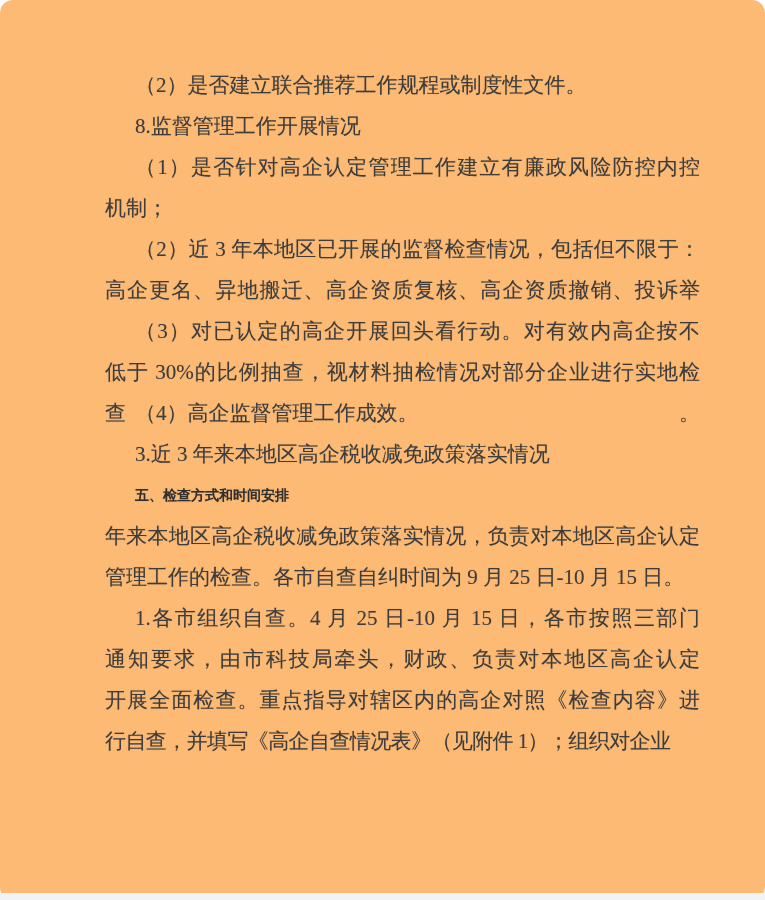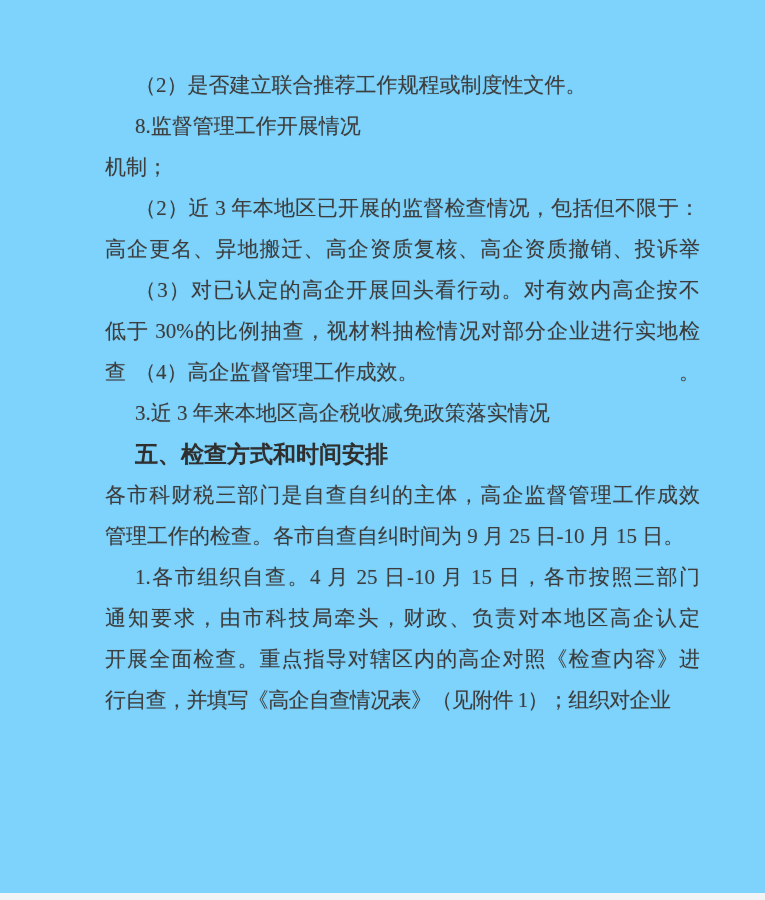--- a/index.html
+++ b/index.html
@@ -10,21 +10,22 @@
     width: 765px;
     height: 900px;
     background: #ffffff;
     font-family: "Liberation Serif", "DejaVu Serif", serif;
     overflow: hidden;
   }
   .page {
     position: relative;
     width: 765px;
     height: 900px;
-    background: #7dd3fc;
+    background: #fdba74;
+    border-radius: 13px;
   }
   .content {
     position: absolute;
     left: 105px;
     top: 65px;
     width: 595px;
     color: #3d3d3d;
     font-size: 21px;
     text-shadow: 0 0 1px rgba(70,70,70,0.35);
   }
@@ -42,48 +43,49 @@
     text-align: justify;
     text-align-last: justify;
     text-justify: inter-character;
   }
   .line.tight {
     letter-spacing: -0.6px;
   }
   .line.heading {
     font-family: "Liberation Sans", "DejaVu Sans", sans-serif;
     font-weight: 700;
-    font-size: 23px;
+    font-size: 14px;
     color: #2f2f2f;
   }
   .bottom-edge {
     position: absolute;
     left: 0;
     bottom: 0;
     width: 765px;
     height: 7px;
     background: #f2f3f4;
   }
 </style>
 </head>
 <body style="background: rgb(255, 255, 255);">
 
 <div class="page">
   <div class="content" style="color: rgb(61, 61, 61);">
     <div class="line indent">（2）是否建立联合推荐工作规程或制度性文件。</div>
     <div class="line indent">8.监督管理工作开展情况</div>
+    <div class="line indent fill">（1）是否针对高企认定管理工作建立有廉政风险防控内控</div>
     <div class="line">机制；</div>
     <div class="line indent fill">（2）近 3 年本地区已开展的监督检查情况，包括但不限于：</div>
     <div class="line fill">高企更名、异地搬迁、高企资质复核、高企资质撤销、投诉举</div>
     <div class="line indent fill">（3）对已认定的高企开展回头看行动。对有效内高企按不</div>
     <div class="line fill">低于 30%的比例抽查，视材料抽检情况对部分企业进行实地检查。</div>
     <div class="line indent">（4）高企监督管理工作成效。</div>
     <div class="line indent">3.近 3 年来本地区高企税收减免政策落实情况</div>
     <div class="line indent heading">五、检查方式和时间安排</div>
-    <div class="line fill">各市科财税三部门是自查自纠的主体，高企监督管理工作成效</div>
+    <div class="line fill">年来本地区高企税收减免政策落实情况，负责对本地区高企认定</div>
     <div class="line">管理工作的检查。各市自查自纠时间为 9 月 25 日-10 月 15 日。</div>
     <div class="line indent fill">1.各市组织自查。4 月 25 日-10 月 15 日，各市按照三部门</div>
     <div class="line fill">通知要求，由市科技局牵头，财政、负责对本地区高企认定</div>
     <div class="line fill">开展全面检查。重点指导对辖区内的高企对照《检查内容》进</div>
     <div class="line tight">行自查，并填写《高企自查情况表》（见附件 1）；组织对企业</div>
   </div>
   <div class="bottom-edge" style="background: rgb(242, 243, 244);"></div>
 </div>
 
 </body></html>

